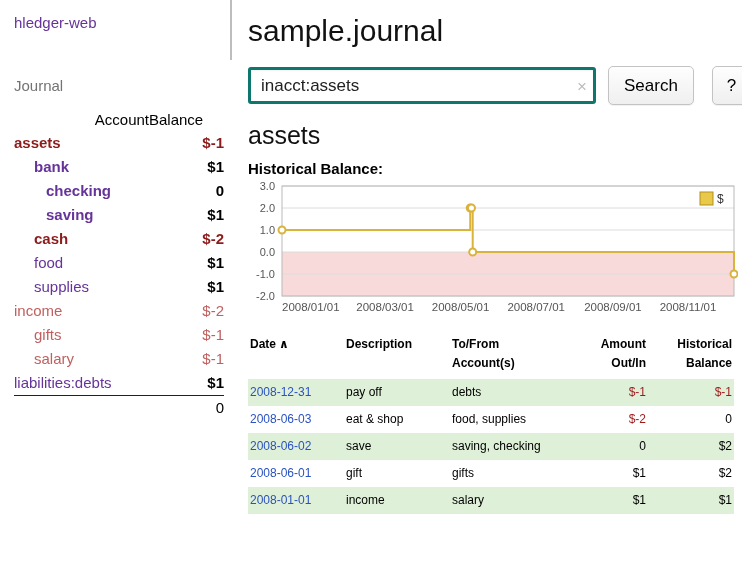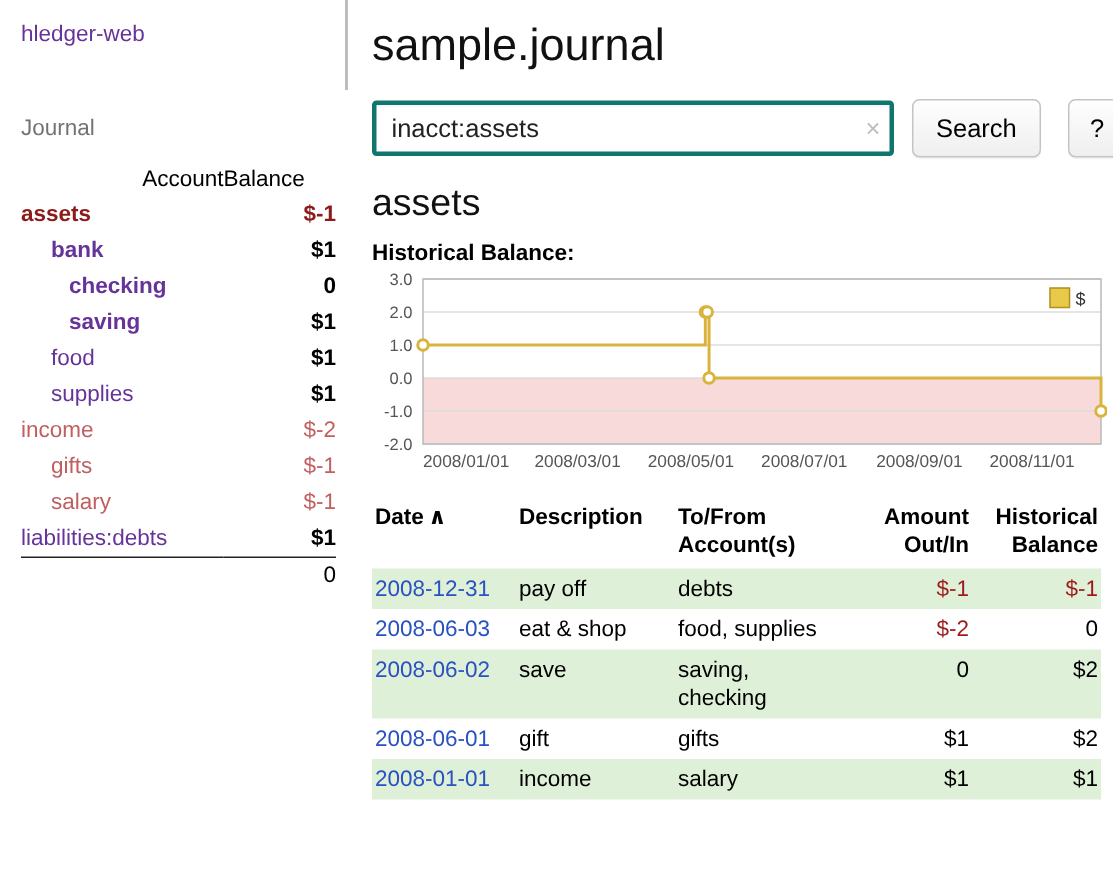--- a/index.html
+++ b/index.html
@@ -37,21 +37,21 @@
                 box-shadow:inset 0 1px 2px rgba(0,0,0,0.06)}
   .clear-x{position:absolute;right:9px;top:50%;transform:translateY(-50%);color:#bdbdbd;font-size:17px;cursor:pointer;line-height:1}
   .btn{height:39px;box-sizing:border-box;padding:0 15px;font-size:17px;font-family:inherit;color:#000;
        background:linear-gradient(#fefefe,#efefef);border:1px solid #c3c3c3;border-radius:5px;
        box-shadow:0 1px 1px rgba(0,0,0,0.06);cursor:pointer}
   .btn-help{margin-left:18px;width:39px;padding:0}
   h2{font-size:25px;font-weight:normal;margin:12px 0 10px;color:#111}
   .chart-title{font-weight:bold;font-size:15px;margin:0 0 4px}
   .chart-mount svg{display:block}
 
-  table.register{border-collapse:collapse;margin-top:14px;font-size:15px;width:486px;table-layout:fixed}
+  table.register{border-collapse:collapse;margin-top:14px;font-size:12px;width:486px;table-layout:fixed}
   table.register th{font-weight:bold;text-align:left;vertical-align:top;padding:2px 8px 6px 2px;line-height:19px}
   table.register th.r{text-align:right;padding-right:2px}
   table.register td{padding:4px 8px 4px 2px;vertical-align:top;line-height:19px}
   table.register td.r{text-align:right;padding-right:2px}
   tr.stripe{background:#dff0d8}
   td.date a{color:#2a52c0;text-decoration:none;white-space:nowrap}
   table.register .neg{color:#9e1a1a}
   .sort-caret{font-weight:bold;margin-left:3px}
 </style>
 </head>
@@ -79,20 +79,24 @@
             <td class="acct ind2"><a href="#" class="bold ">bank</a></td>
             <td class="bal">$1</td>
           </tr>
           <tr>
             <td class="acct ind3"><a href="#" class="bold ">checking</a></td>
             <td class="bal">0</td>
           </tr>
           <tr>
             <td class="acct ind3"><a href="#" class="bold ">saving</a></td>
             <td class="bal">$1</td>
+          </tr>
+          <tr>
+            <td class="acct ind2"><a href="#" class="bold neg-dark">cash</a></td>
+            <td class="bal neg-dark">$-2</td>
           </tr>
           <tr>
             <td class="acct ind2"><a href="#" class="">food</a></td>
             <td class="bal">$1</td>
           </tr>
           <tr>
             <td class="acct ind2"><a href="#" class="">supplies</a></td>
             <td class="bal">$1</td>
           </tr>
           <tr>

